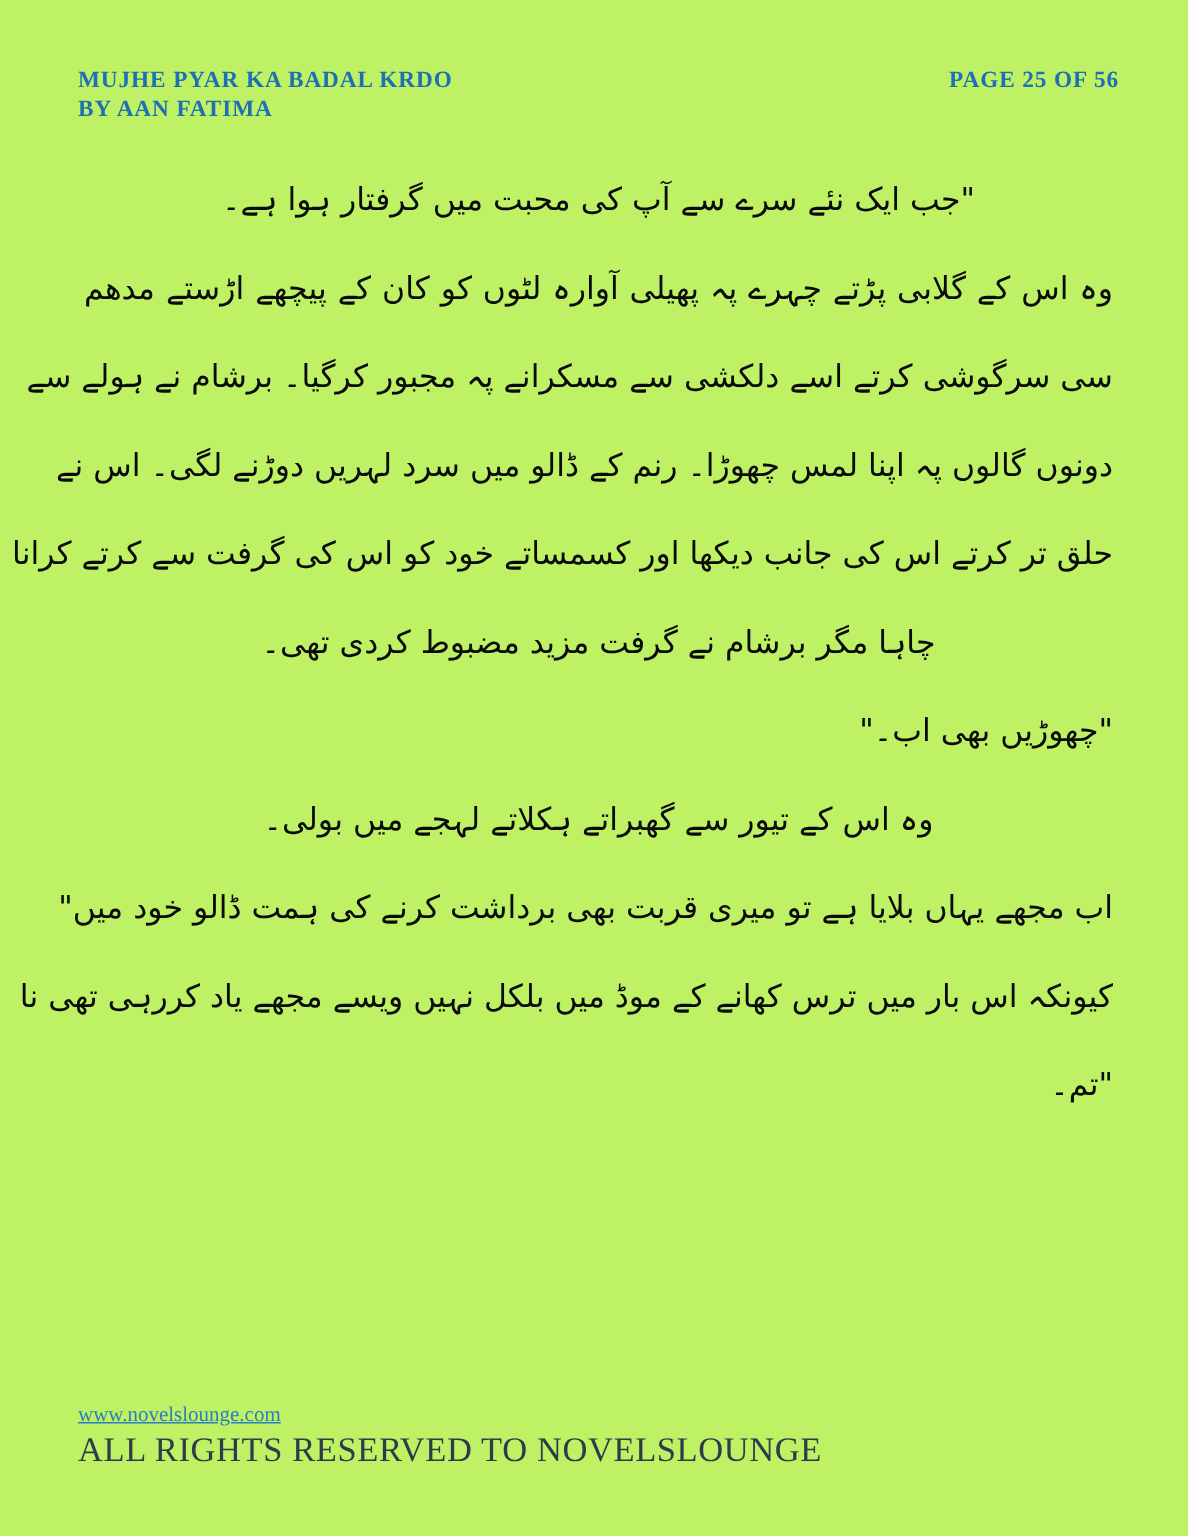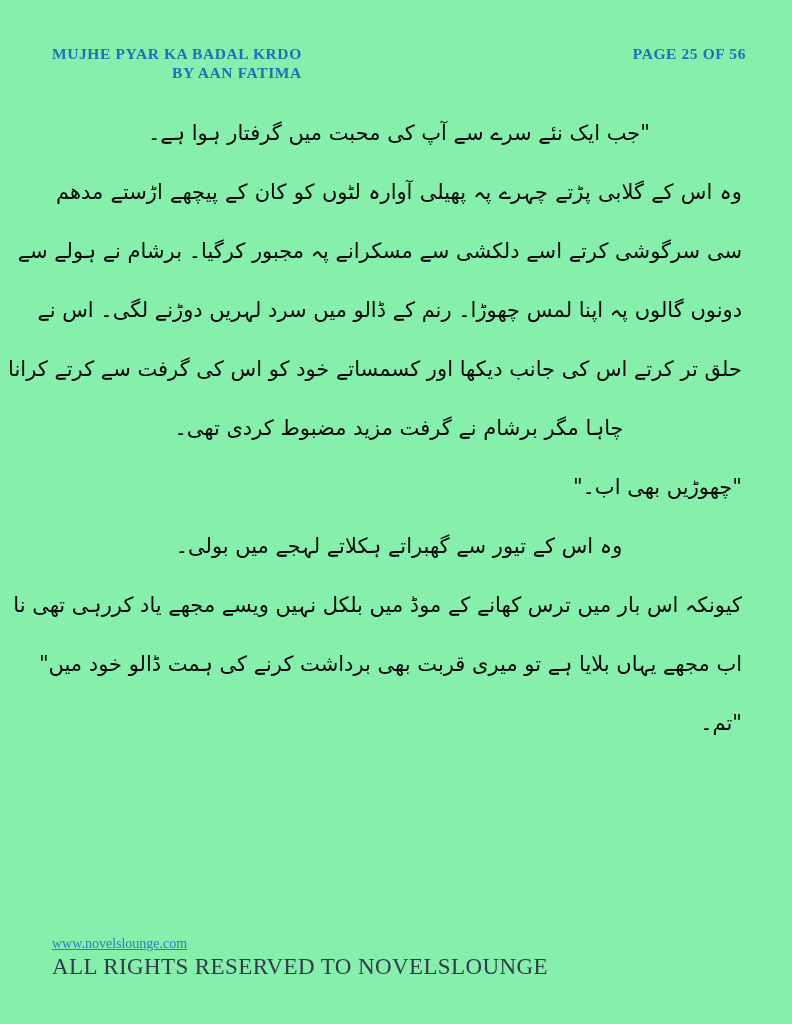--- a/index.html
+++ b/index.html
@@ -10,21 +10,21 @@
   body {
     width: 792px;
     height: 1024px;
     position: relative;
     font-family: "Liberation Serif", serif;
     overflow: hidden;
   }
   .page {
     position: absolute;
     inset: 0;
-    background: #86efac;
+    background: #bef264;
   }
 
   
   .header {
     position: absolute;
     top: 44px;
     left: 52px;
     right: 46px;
     height: 44px;
   }
@@ -38,21 +38,20 @@
     font-size: 15.5px;
     letter-spacing: 0.6px;
     line-height: 19px;
     text-transform: uppercase;
   }
   .header-title {
     display: block;
   }
   .header-author {
     display: block;
-    text-align: right;
   }
   .header-right {
     position: absolute;
     right: 0;
     top: 1px;
     color: #1f6fb5;
     font-family: "Liberation Serif", serif;
     font-weight: bold;
     font-size: 15.5px;
     letter-spacing: 0.6px;
@@ -126,22 +125,22 @@
 
   <div class="content">
     <div class="line center">"جب ایک نئے سرے سے آپ کی محبت میں گرفتار ہوا ہے۔</div>
     <div class="line just">وہ اس کے گلابی پڑتے چہرے پہ پھیلی آوارہ لٹوں کو کان کے پیچھے اڑستے مدھم</div>
     <div class="line just">سی سرگوشی کرتے اسے دلکشی سے مسکرانے پہ مجبور کرگیا۔ برشام نے ہولے سے</div>
     <div class="line just">دونوں گالوں پہ اپنا لمس چھوڑا۔ رنم کے ڈالو میں سرد لہریں دوڑنے لگی۔ اس نے</div>
     <div class="line just">حلق تر کرتے اس کی جانب دیکھا اور کسمساتے خود کو اس کی گرفت سے کرتے کرانا</div>
     <div class="line center">چاہا مگر برشام نے گرفت مزید مضبوط کردی تھی۔</div>
     <div class="line right">"چھوڑیں بھی اب۔"</div>
     <div class="line center">وہ اس کے تیور سے گھبراتے ہکلاتے لہجے میں بولی۔</div>
+    <div class="line just">اب مجھے یہاں بلایا ہے تو میری قربت بھی برداشت کرنے کی ہمت ڈالو خود میں"</div>
     <div class="line just">کیونکہ اس بار میں ترس کھانے کے موڈ میں بلکل نہیں ویسے مجھے یاد کررہی تھی نا</div>
-    <div class="line just">اب مجھے یہاں بلایا ہے تو میری قربت بھی برداشت کرنے کی ہمت ڈالو خود میں"</div>
     <div class="line right">"تم۔</div>
   </div>
 
   <div class="footer">
     <a class="footer-url" href="#">www.novelslounge.com</a>
     <span class="footer-rights">ALL RIGHTS RESERVED TO NOVELSLOUNGE</span>
   </div>
 
 </div>
 

